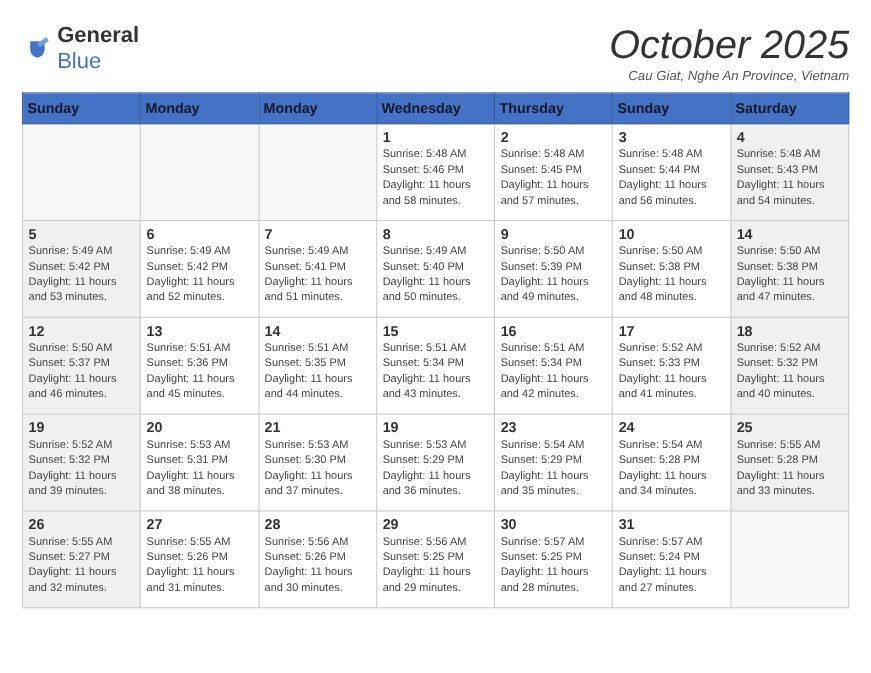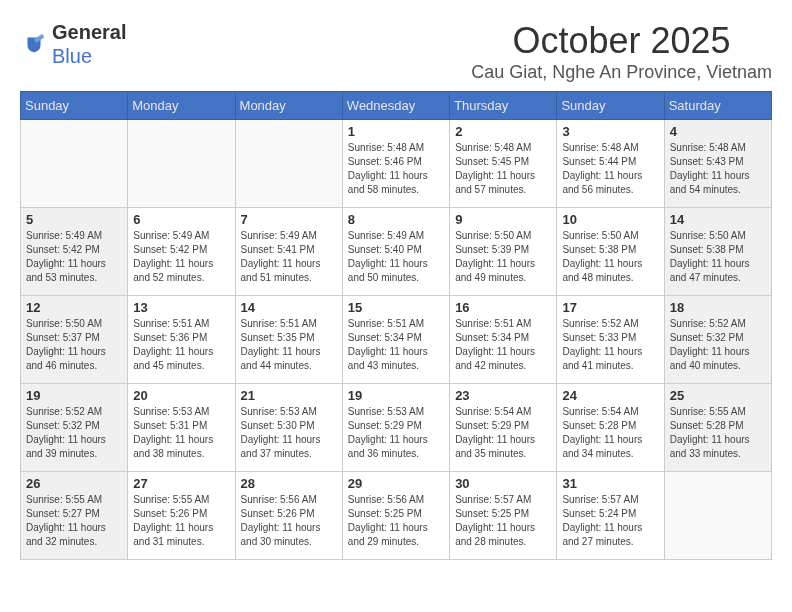--- a/index.html
+++ b/index.html
@@ -31,41 +31,42 @@
     }
     .logo-text .blue {
       color: #4472c4;
       font-weight: normal;
     }
     .logo-icon {
       width: 28px;
       height: 28px;
     }
     .title-block {
-      text-align: center;
+      text-align: right;
+      font-style: italic;
     }
     .month-title {
       font-size: 36px;
       color: #333;
       font-weight: normal;
     }
     .location {
-      font-size: 18px;
+      font-size: 12px;
       color: #555;
     }
     table {
       width: 100%;
       border-collapse: collapse;
       table-layout: fixed;
     }
     th {
       background-color: #4472c4;
-      color: #e5e5e5;
+      color: #0f172a;
       font-size: 13px;
-      font-weight: normal;
+      font-weight: bold;
       padding: 6px 4px;
       text-align: left;
       border: 1px solid #3a5fa0;
     }
     td {
       border: 1px solid #ccc;
       vertical-align: top;
       padding: 4px 5px;
       font-size: 10.5px;
       color: #333;

